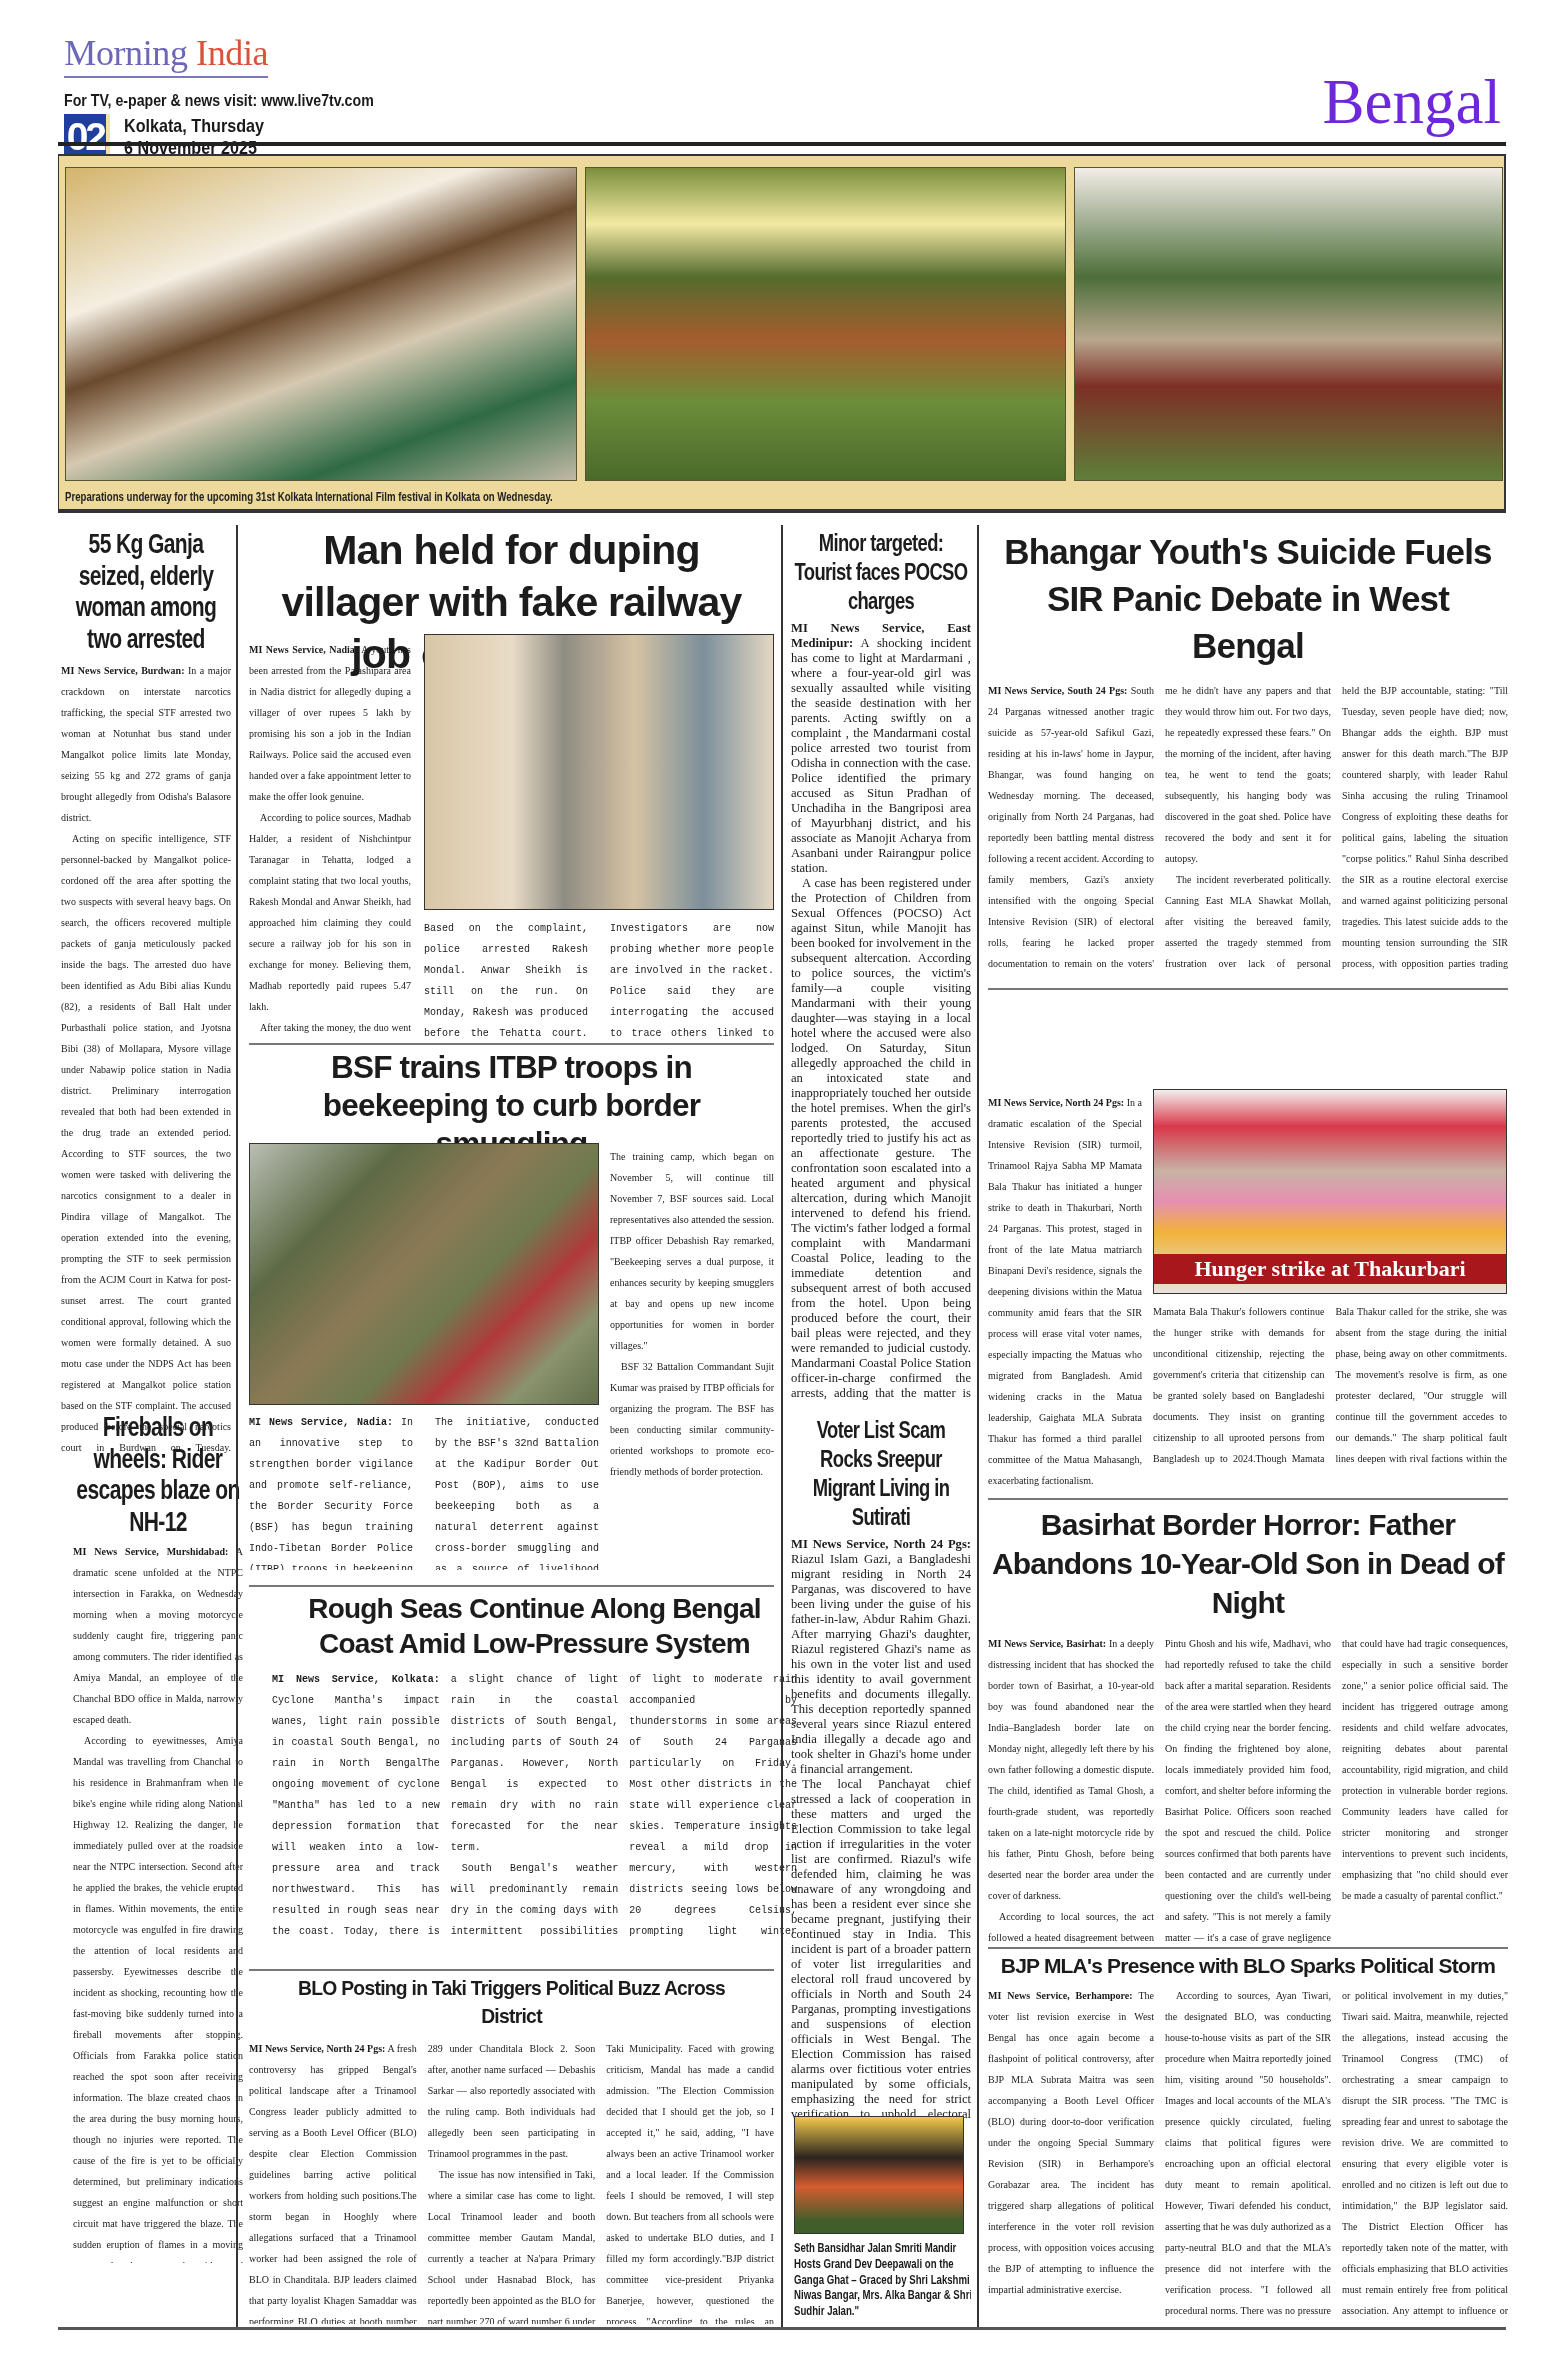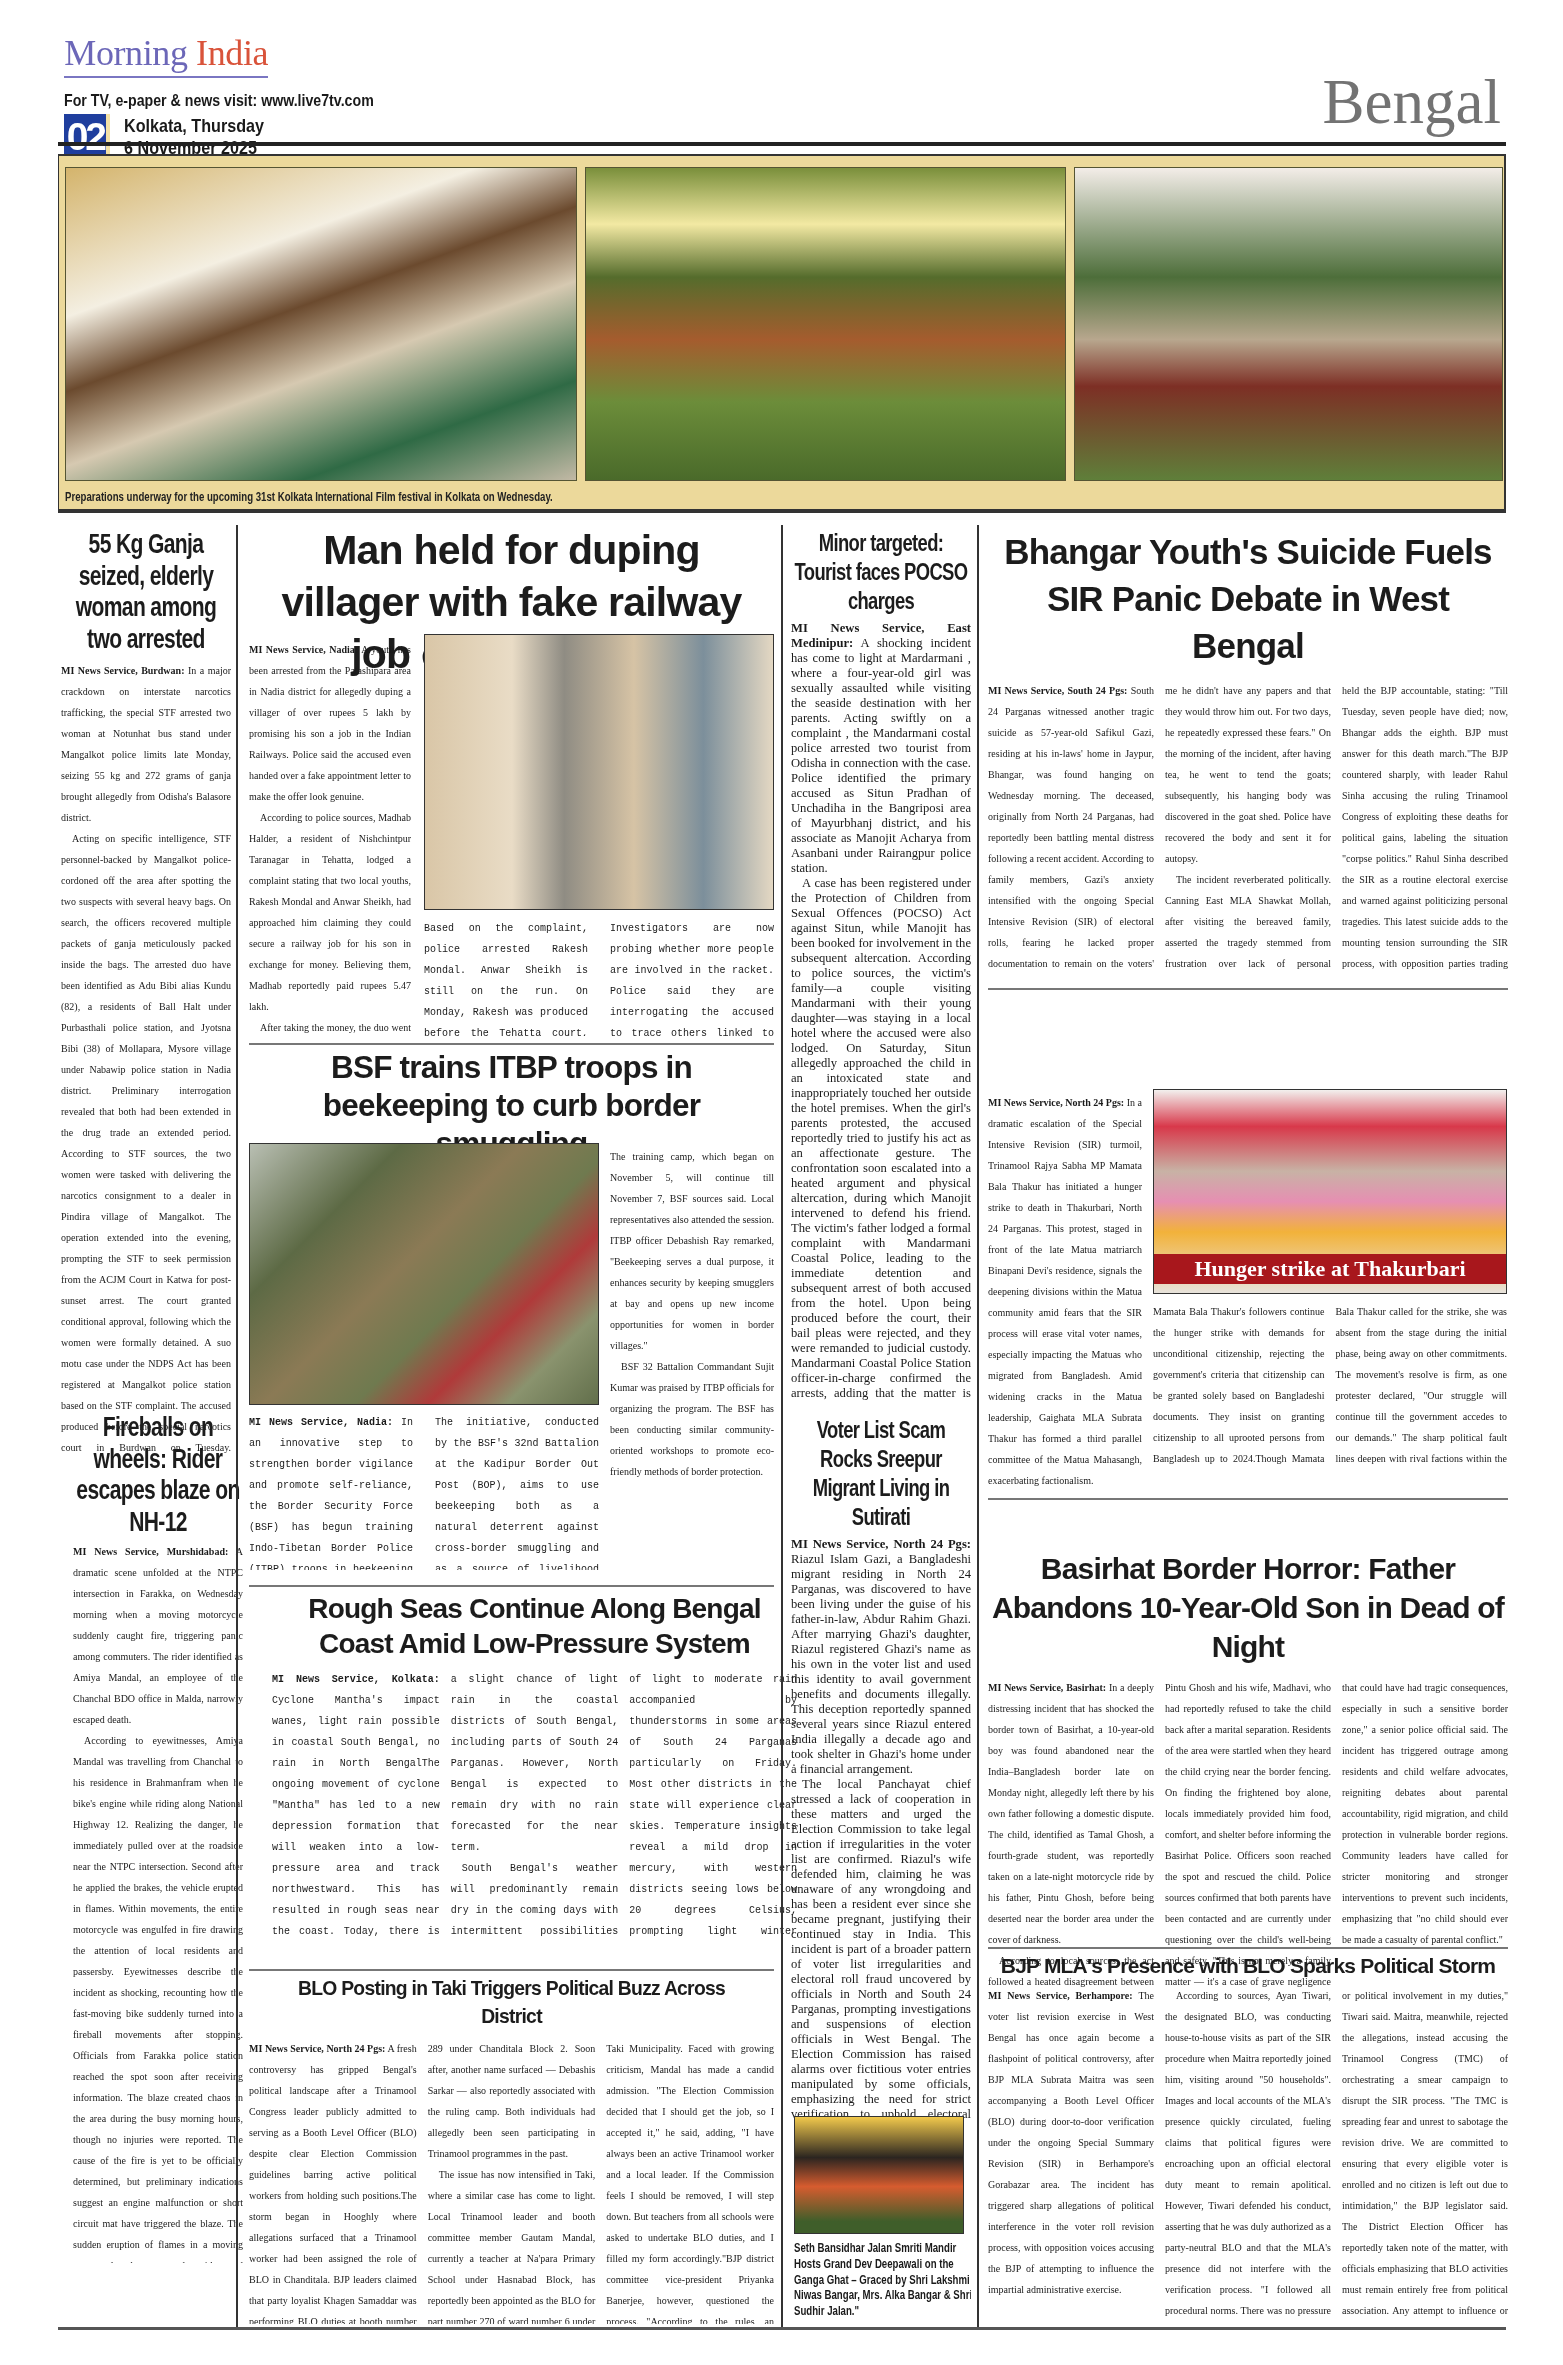--- a/index.html
+++ b/index.html
@@ -6,21 +6,21 @@
   html, body { width: 1564px; height: 2366px; background: #fff; overflow: hidden; }
   body { font-family: "Liberation Serif", "DejaVu Serif", serif; color: #1a1a1a; position: relative; }
 
   .masthead { position: absolute; left: 58px; top: 23.6px; width: 1506px; height: 114px; }
   .logo { position: absolute; left: 6.3px; top: 9.5px; font-family: "Liberation Serif", serif; font-size: 36px; line-height: 41px; letter-spacing: -0.4px; border-bottom: 2.4px solid #7a76c2; padding-bottom: 1.6px; }
   .logo .m { color: #6c67b8; }
   .logo .i { color: #d9533a; }
   .visit { position: absolute; left: 6.3px; top: 66px; font-family: "Liberation Sans", sans-serif; font-size: 17.3px; font-weight: bold; transform: scaleX(0.82); transform-origin: left; white-space: nowrap; }
   .pageno { position: absolute; left: 6.3px; top: 90px; width: 46px; height: 46px; background: #1f3e9e; color: #fff; font-family: "Liberation Sans", sans-serif; font-weight: bold; font-size: 39px; line-height: 46px; text-align: center; letter-spacing: -3.2px; border-right: 4.7px solid #f3e1a6; }
   .dateline { position: absolute; left: 66px; top: 91px; font-family: "Liberation Sans", sans-serif; font-size: 19px; line-height: 22px; font-weight: bold; transform: scaleX(0.85); transform-origin: left; white-space: nowrap; }
-  .section { position: absolute; right: 63px; top: 43px; font-family: "Liberation Serif", serif; font-size: 63px; line-height: 71px; color: #737373; }
+  .section { position: absolute; right: 63px; top: 43px; font-family: "Liberation Serif", serif; font-size: 63px; line-height: 71px; color: #6d28d9; }
   .rule-top { position: absolute; left: 58px; top: 142px; width: 1448px; height: 3.9px; background: #222; }
 
   .photo-band { position: absolute; left: 58px; top: 154px; width: 1448px; height: 357px; background: #ecd99b; border: 2.4px solid #333; border-left-width: 1.6px; }
   .photo { position: absolute; top: 11px; height: 314px; border: 1.6px solid #553; }
   .photo1 { left: 6.3px; width: 512px; background: linear-gradient(160deg,#d4b46c 0%,#f4efe2 30%,#6b4a2e 45%,#d6c9b1 60%,#2f6a45 80%,#c2b9a5 100%); }
   .photo2 { left: 526px; width: 481px; background: linear-gradient(180deg,#7a8f3b 0%,#f3e9a3 18%,#556c2c 35%,#a55c2e 55%,#6c8d3a 75%,#4a6a2a 100%); }
   .photo3 { left: 1015px; width: 429px; background: linear-gradient(180deg,#f3ede8 0%,#4d6e3a 35%,#b8a78e 55%,#7d2f25 70%,#5f7f3a 100%); }
   .photo-caption { position: absolute; left: 6.3px; bottom: 4.7px; font-family: "Liberation Sans", sans-serif; font-weight: bold; font-size: 13.4px; transform: scaleX(0.72); transform-origin: left; white-space: nowrap; color: #222; }
   .rule-mid { position: absolute; left: 58px; top: 511px; width: 1448px; height: 2.4px; background: #333; }
 
@@ -186,21 +186,21 @@
   <div class="col" style="position:absolute; left:0; top:98px; width:154px; height:394px;">
     <p><span class="dl">MI News Service, North 24 Pgs:</span> <span>In a dramatic escalation of the Special Intensive Revision (SIR) turmoil, Trinamool Rajya Sabha MP Mamata Bala Thakur has initiated a hunger strike to death in Thakurbari, North 24 Parganas. This protest, staged in front of the late Matua matriarch Binapani Devi's residence, signals the deepening divisions within the Matua community amid fears that the SIR process will erase vital voter names, especially impacting the Matuas who migrated from Bangladesh. Amid widening cracks in the Matua leadership, Gaighata MLA Subrata Thakur has formed a third parallel committee of the Matua Mahasangh, exacerbating factionalism.</span></p>
   </div>
   <div class="col" style="position:absolute; left:165px; top:307px; width:354px; height:186px; column-count:2; column-gap:11px;">
     <p>Mamata Bala Thakur's followers continue the hunger strike with demands for unconditional citizenship, rejecting the government's criteria that citizenship can be granted solely based on Bangladeshi documents. They insist on granting citizenship to all uprooted persons from Bangladesh up to 2024.Though Mamata Bala Thakur called for the strike, she was absent from the stage during the initial phase, being away on other commitments. The movement's resolve is firm, as one protester declared, "Our struggle will continue till the government accedes to our demands." The sharp political fault lines deepen with rival factions within the Matua community and challenges to the BJP-led central government's policies, marking Thakurbari as a critical flashpoint in West Bengal's SIR dispute.</p>
   </div>
 </article>
 
 <div class="hr" style="left:988px; top:1498px; width:520px;"></div>
 
-<article class="art" style="left:988px; top:1549px; width:520px; height:441px;">
+<article class="art" style="left:988px; top:1505px; width:520px; height:441px;">
   <h2 class="hl" style="font-size:30px; line-height:39px; padding:0 3.2px;">Basirhat Border Horror: Father Abandons 10-Year-Old Son in Dead of Night</h2>
   <div class="col" style="column-count:3; column-gap:11px; margin-top:11px; height:339px;">
     <p><span class="dl">MI News Service, Basirhat:</span> <span>In a deeply distressing incident that has shocked the border town of Basirhat, a 10-year-old boy was found abandoned near the India–Bangladesh border late on Monday night, allegedly left there by his own father following a domestic dispute. The child, identified as Tamal Ghosh, a fourth-grade student, was reportedly taken on a late-night motorcycle ride by his father, Pintu Ghosh, before being deserted near the border area under the cover of darkness.</span></p>
     <p>According to local sources, the act followed a heated disagreement between Pintu Ghosh and his wife, Madhavi, who had reportedly refused to take the child back after a marital separation. Residents of the area were startled when they heard the child crying near the border fencing. On finding the frightened boy alone, locals immediately provided him food, comfort, and shelter before informing the Basirhat Police. Officers soon reached the spot and rescued the child. Police sources confirmed that both parents have been contacted and are currently under questioning over the child's well-being and safety. "This is not merely a family matter — it's a case of grave negligence that could have had tragic consequences, especially in such a sensitive border zone," a senior police official said. The incident has triggered outrage among residents and child welfare advocates, reigniting debates about parental accountability, rigid migration, and child protection in vulnerable border regions. Community leaders have called for stricter monitoring and stronger interventions to prevent such incidents, emphasizing that "no child should ever be made a casualty of parental conflict."</p>
   </div>
 </article>
 
 <div class="hr" style="left:988px; top:1947px; width:520px;"></div>
 
 <article class="art" style="left:988px; top:1952px; width:520px; height:373px;">

